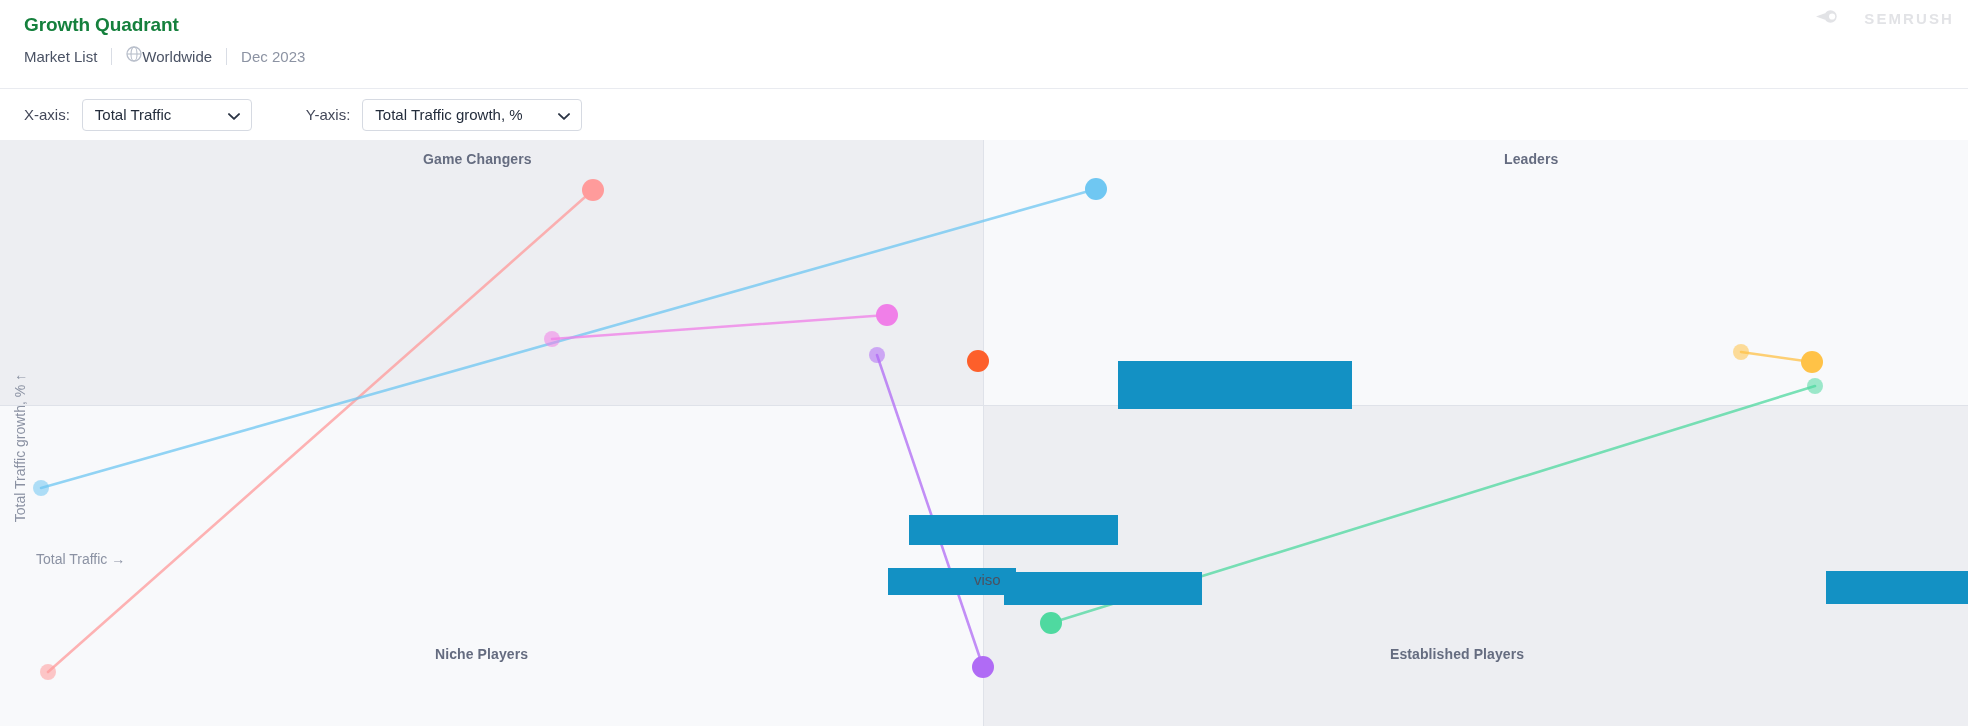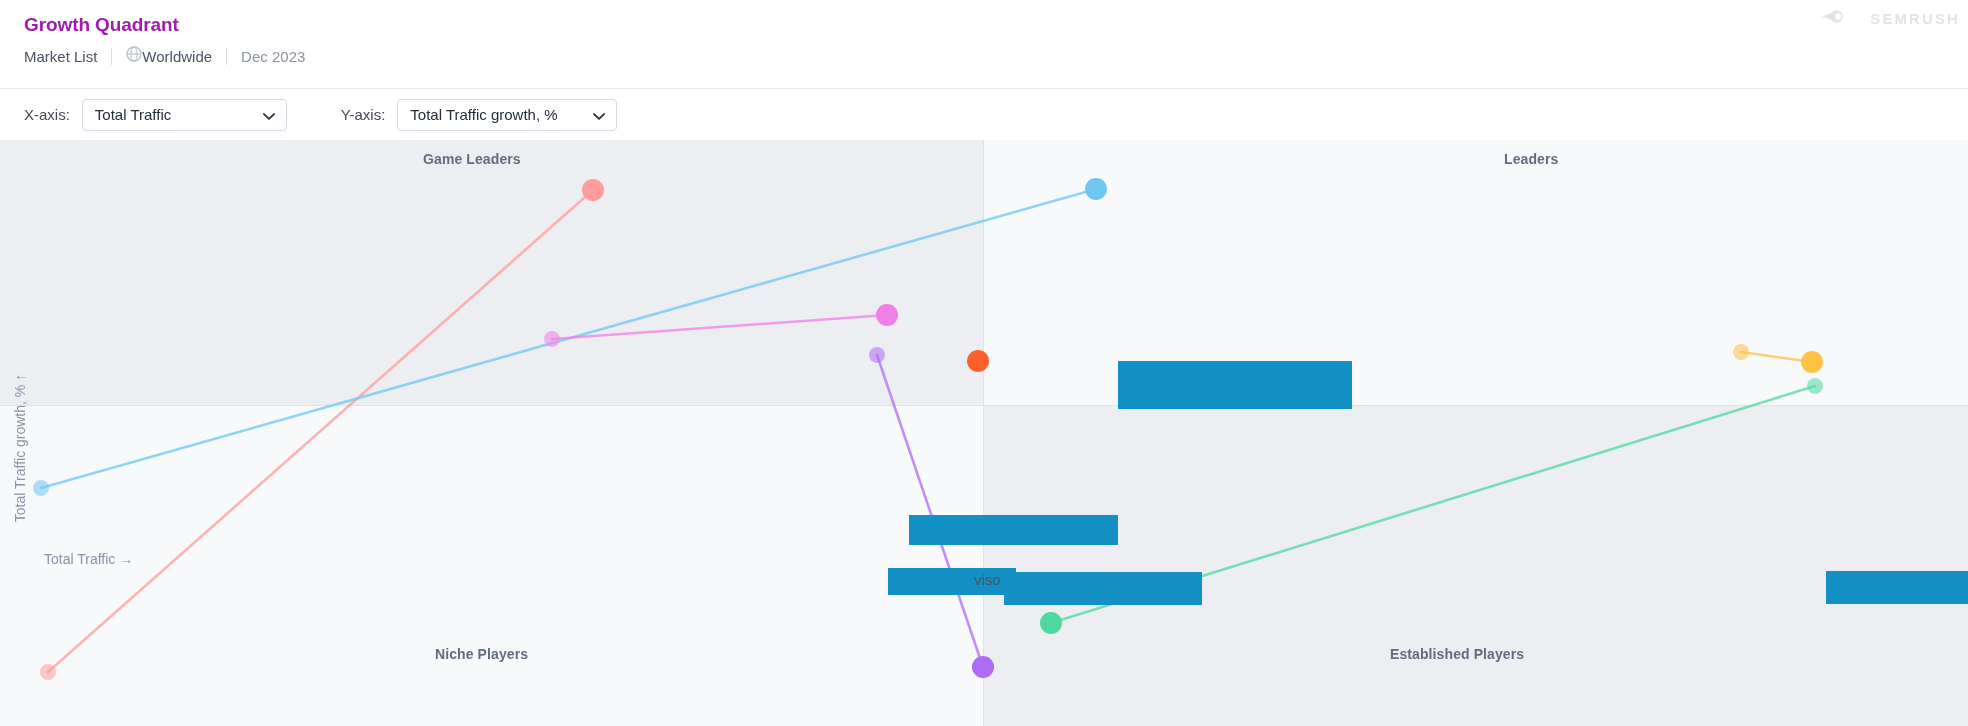--- a/index.html
+++ b/index.html
@@ -16,21 +16,21 @@
   .header {
     position:relative;
     height:88px;
     padding:12px 24px 0 24px;
     background:#ffffff;
   }
   .page-title {
     font-size:19px;
     font-weight:bold;
     letter-spacing:-0.1px;
-    color:#a21caf;
+    color:#15803d;
     line-height:26px;
   }
   .breadcrumb {
     display:flex;
     align-items:center;
     margin-top:8px;
     font-size:15px;
     color:#6c7589;
     line-height:20px;
   }
@@ -40,21 +40,21 @@
     width:1px; height:17px;
     background:#d9dde5;
     margin:0 14px;
     display:inline-block;
   }
   .bc-geo { display:flex; align-items:center; gap:0; }
   .globe-icon { display:block; }
 
   .semrush-logo {
     position:absolute;
-    top:9px; right:8px;
+    top:9px; right:14px;
     display:flex;
     align-items:center;
     gap:25px;
     opacity:.82;
   }
   .semrush-word {
     font-size:15px;
     font-weight:bold;
     letter-spacing:2.1px;
     color:#dcdde1;
@@ -89,21 +89,21 @@
     border-radius:4px;
     background:#fff;
     display:flex;
     align-items:center;
     padding:0 34px 0 12px;
     font-size:15px;
     color:#242d3c;
     cursor:pointer;
     white-space:nowrap;
   }
-  .select-box.x-sel { width:205px; }
+  .select-box.x-sel { width:170px; }
   .select-box.y-sel { width:220px; }
   .select-box .chev {
     position:absolute;
     right:11px; top:50%;
     transform:translateY(-50%);
   }
   .ctrl-gap { width:22px; }
 
   
   .chart-wrap {
@@ -155,21 +155,21 @@
   }
   .axis-y {
     left:-105px;
     top:300px;
     width:250px;
     transform:rotate(-90deg);
     transform-origin:center;
     text-align:center;
   }
   .axis-x {
-    left:44px;
+    left:36px;
     top:411px;
   }
 
   svg.plot {
     position:absolute;
     left:0; top:0;
     width:1968px; height:587px;
     overflow:visible;
   }
 
@@ -251,21 +251,21 @@
 
 <div class="chart-wrap">
   <div class="quad tl"></div>
   <div class="quad tr"></div>
   <div class="quad bl"></div>
   <div class="quad br"></div>
 
   <div class="divider-v"></div>
   <div class="divider-h"></div>
 
-  <div class="quad-label ql-gc">Game Leaders</div>
+  <div class="quad-label ql-gc">Game Changers</div>
   <div class="quad-label ql-ld">Leaders</div>
   <div class="quad-label ql-np">Niche Players</div>
   <div class="quad-label ql-ep">Established Players</div>
 
   <div class="axis-label axis-y">Total Traffic growth, % ↑</div>
   <div class="axis-label axis-x">Total Traffic →</div>
 
   <svg class="plot" id="plot-svg">
       <line x1="48" y1="532" x2="593" y2="50" stroke="#ff9b9b" stroke-width="2.6" stroke-linecap="round" opacity="0.75"></line>
       <circle cx="48" cy="532" r="8" fill="#ff9b9b" opacity="0.55"></circle>

